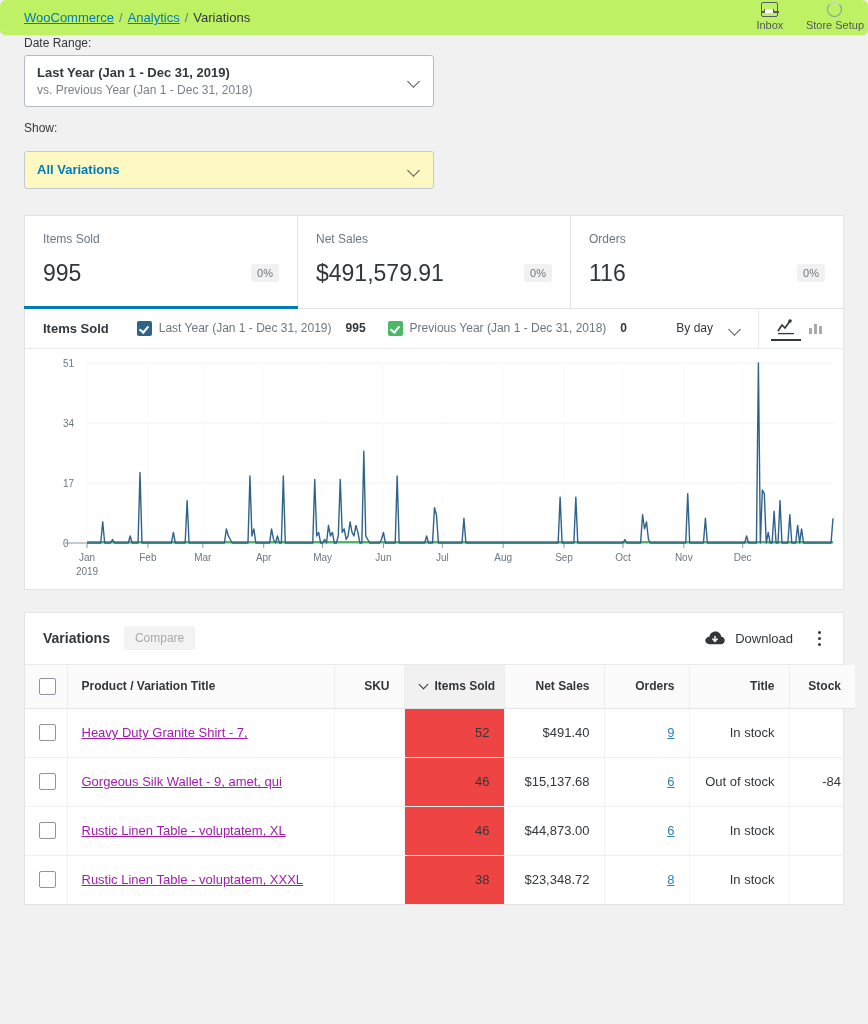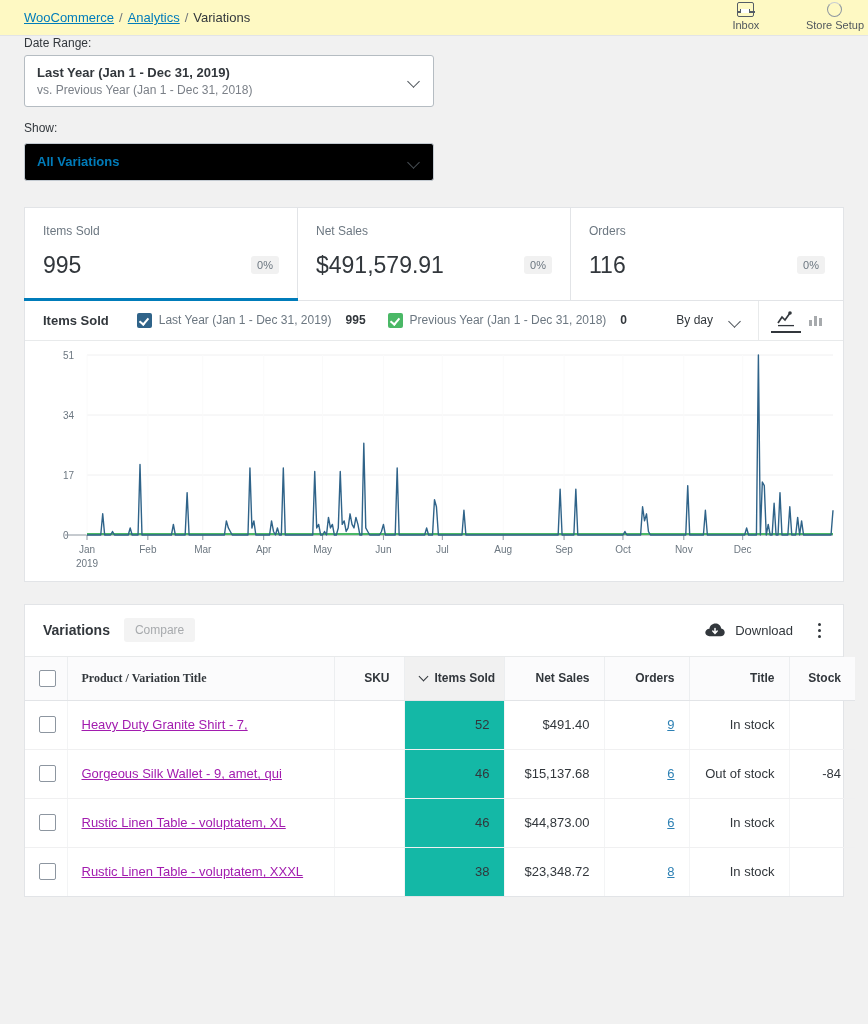--- a/index.html
+++ b/index.html
@@ -12,25 +12,26 @@
     font-family: "Liberation Sans", sans-serif;
     background: #f1f1f1;
     color: #32373c;
     font-size: 13px;
     -webkit-font-smoothing: antialiased;
   }
 
   
   .topbar {
     height: 36px;
-    background: #fef9c3;
+    background: #bef264;
     border-bottom: 1px solid #e2e4e7;
     display: flex;
     align-items: center;
     position: relative;
+    border-radius: 6px;
   }
   .breadcrumb {
     display: flex;
     align-items: center;
     gap: 5px;
     padding-left: 24px;
     font-size: 13px;
     color: #32373c;
     white-space: nowrap;
   }
@@ -41,21 +42,21 @@
   .breadcrumb .sep { color: #72777c; }
   .breadcrumb .current { color: #32373c; }
 
   .topbar-right {
     position: absolute;
     right: 0;
     top: 0;
     height: 52px;
     display: flex;
     align-items: flex-start;
-    gap: 34px;
+    gap: 10px;
     padding-right: 4px;
   }
   .top-action {
     display: flex;
     flex-direction: column;
     align-items: center;
     gap: 2px;
     padding-top: 2px;
     min-width: 52px;
   }
@@ -125,24 +126,24 @@
     font-weight: bold;
     color: #32373c;
     line-height: 1.35;
   }
   .select-box .txt2 {
     font-size: 12px;
     color: #7b8088;
     line-height: 1.35;
   }
   .select-box.show-box {
-    background: #000000;
+    background: #fef9c3;
     border-color: #c3cad1;
     min-height: 38px;
-    margin-top: 8px;
+    margin-top: 16px;
   }
   .select-box.show-box .txt1 {
     color: #007cba;
     font-weight: bold;
     font-size: 13px;
   }
   .spacer-show { height: 14px; }
   .chev {
     width: 13px; height: 13px;
     position: relative;
@@ -358,39 +359,39 @@
     border-bottom: 1px solid #e2e4e7;
     border-right: 1px solid #eceef0;
     font-size: 12px;
     font-weight: bold;
     color: #32373c;
     padding: 13px 14px;
     height: 42px;
     text-align: right;
     white-space: nowrap;
   }
-  table.vt th.lefty { text-align: left; font-family: Liberation Serif, serif; }
+  table.vt th.lefty { text-align: left; }
   table.vt th.sorted {
     background: #f1f1f1;
   }
   table.vt th:last-child { border-right: none; }
   table.vt td {
     border-bottom: 1px solid #f0f0f1;
     border-right: 1px solid #f3f4f5;
     font-size: 13px;
     color: #32373c;
     padding: 14px;
     height: 49px;
     text-align: right;
     vertical-align: middle;
     white-space: nowrap;
     overflow: hidden;
   }
   table.vt td.lefty { text-align: left; }
-  table.vt td.sortedcol { background: #14b8a6; }
+  table.vt td.sortedcol { background: #ef4444; }
   table.vt td:last-child { border-right: none; }
   table.vt tbody tr:last-child td { border-bottom: none; }
   td.cb-cell, th.cb-cell {
     width: 42px;
     padding-left: 18px;
     padding-right: 0;
     border-right: none;
   }
   .box-cb {
     width: 17px; height: 17px;

